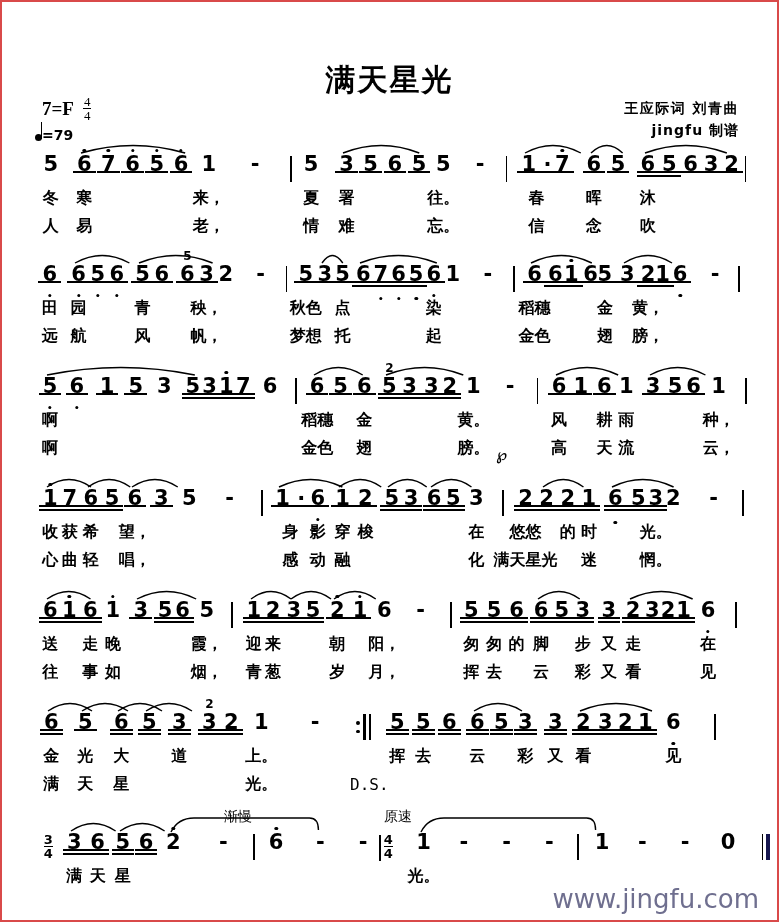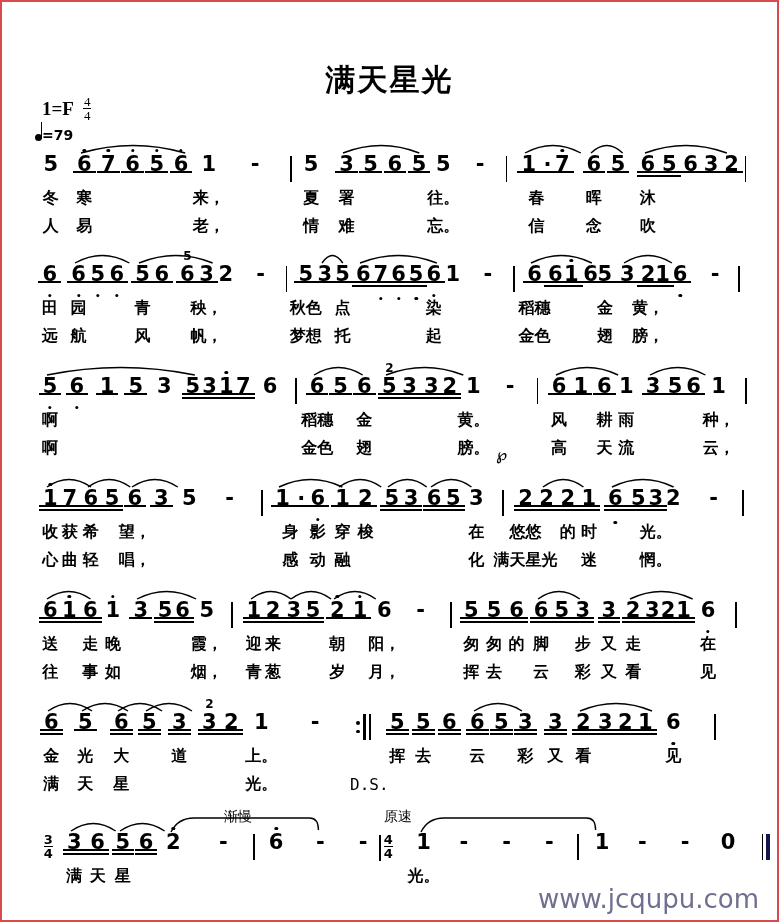--- a/index.html
+++ b/index.html
@@ -91,32 +91,36 @@
 </style>
 </head>
 <body>
 
 <div id="page">
 
   <div class="title">满天星光</div>
 
   <div class="keyblock">
     <div class="kline">
-      <b>1=F</b>
+      <b>7=F</b>
       <span class="frac">
         <span class="n">4</span>
         <span class="d">4</span>
       </span>
     </div>
   </div>
 
   <div class="tempo">
     <span class="qnote"></span><span>=79</span>
   </div>
 
+  <div class="credits">
+    <div class="c1">王应际词 刘青曲</div>
+    <div class="c2">jingfu 制谱</div>
+  </div>
 
   <div id="systems">
       <div class="system" style="top: 152px; height: 100px;">
         <div class="nc" style="position: absolute; left: 7.44px; top: 0px; min-width: 14px;">
           <div style="position: relative; display: inline-block;"><span class="num">5</span></div>
           <div class="lyricrow" style="position: absolute; top: 32px; left: 50%; transform: translateX(-50%);">冬</div>
           <div class="lyricrow" style="position: absolute; top: 60px; left: 50%; transform: translateX(-50%);">人</div>
         </div>
         <div class="nc" style="position: absolute; left: 40.92px; top: 0px; min-width: 14px;">
           <svg class="slur" width="110.16000000000001" height="14" style="left: 2px;">
@@ -1486,18 +1490,18 @@
           <div class="lyricrow" style="position: absolute; top: 32px; left: 50%; transform: translateX(-50%);"></div>
           <div class="lyricrow" style="position: absolute; top: 60px; left: 50%; transform: translateX(-50%);"></div>
         </div>
         <div style="position: absolute; left: 725.56px; top: 2px; height: 26px; display: flex; align-items: center;">
           <span style="width:1.8px;height:26px;background:#000;margin-right:3px;"></span>
           <span style="width:4px;height:26px;background:#16164e;"></span>
         </div>
       </div>
     </div>
 
-  <div class="watermark">www.jcqupu.com</div>
+  <div class="watermark">www.jingfu.com</div>
 <div class="mark segno" style="left: 494px; top: 443px;">℘</div>
     <div class="mark ds" style="left: 348px; top: 773px;">D.S.</div>
     <div class="mark " style="left: 222px; top: 806px;">渐慢</div>
     <div class="mark " style="left: 382px; top: 806px;">原速</div>
   </div>
 
 </body></html>

